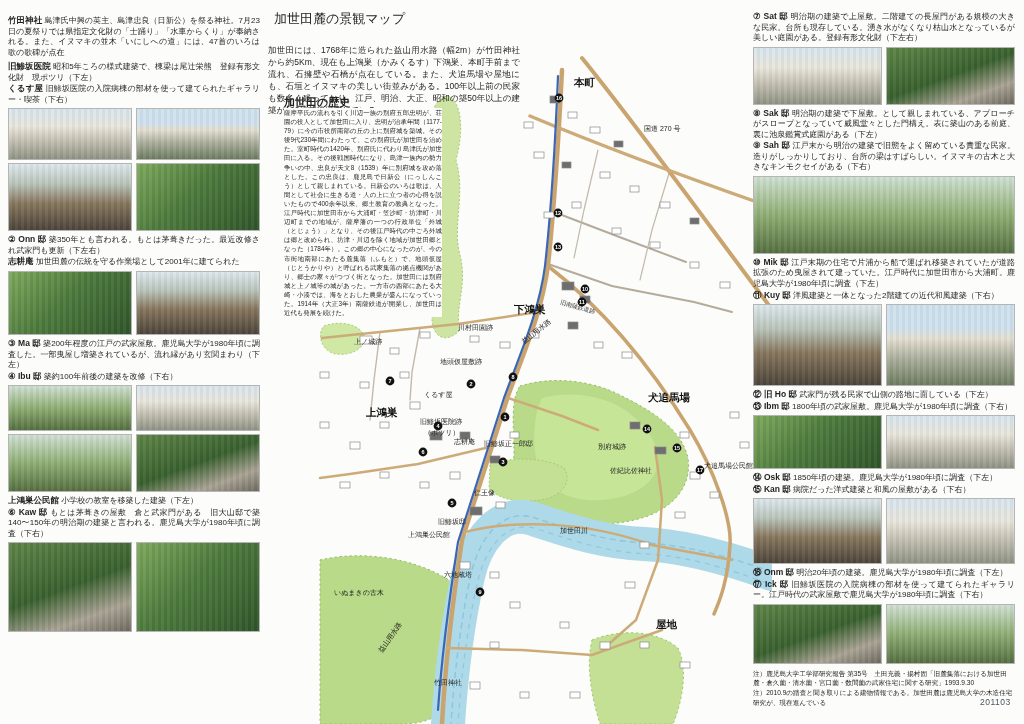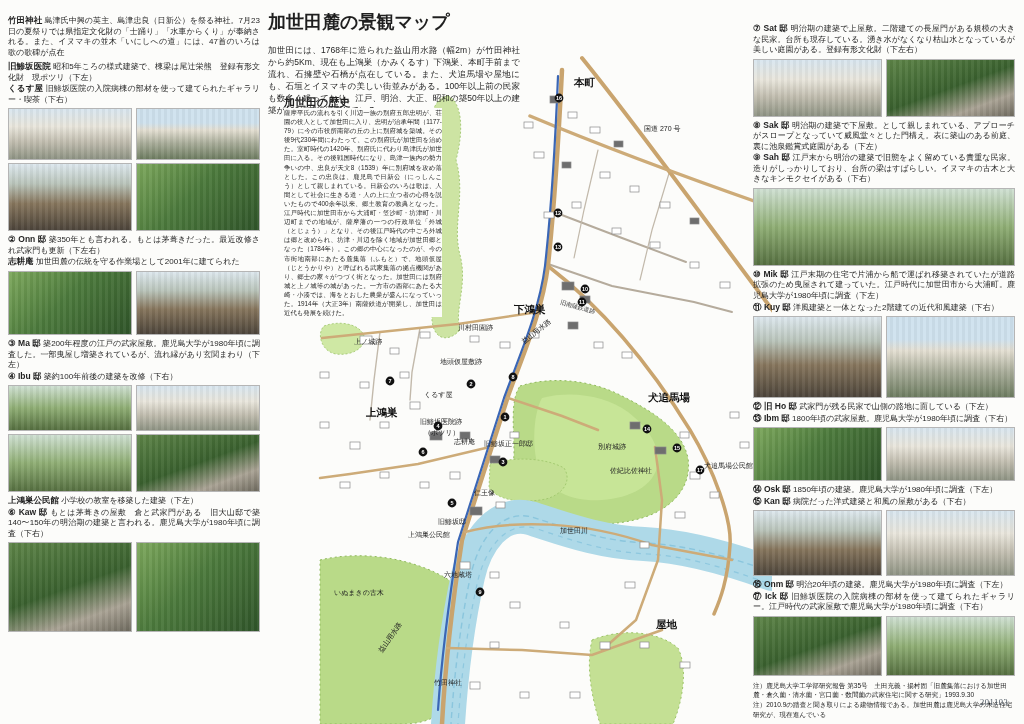--- a/index.html
+++ b/index.html
@@ -1,40 +1,40 @@
 <!DOCTYPE html>
 <html><head>
 <meta charset="utf-8">
 <style>
   html,body{margin:0;padding:0;}
   body{width:1024px;height:724px;position:relative;background:#fcfcfa;
        font-family:"Liberation Sans",sans-serif;color:#1f1f1f;overflow:hidden;}
   .col{position:absolute;top:0;}
   #left-col{left:8px;width:252px;padding-top:12px;}
-  #right-col{left:753px;width:262px;padding-top:20px;}
+  #right-col{left:753px;width:262px;padding-top:8px;}
   .entry{margin:3px 0;font-size:8px;line-height:1.32;text-align:justify;}
   .entry b{font-size:8.5px;}
   .prow{display:flex;gap:4px;margin:3px 0;}
   .photo{flex:1;border:0.5px solid #b5b5b5;position:relative;}
   .photo:after{content:"";position:absolute;inset:0;
      background:repeating-linear-gradient(90deg,rgba(255,255,255,.05) 0 3px,rgba(0,0,0,.04) 3px 6px);}
   .v1{background:linear-gradient(180deg,#cfe2ee 0%,#cfe2ee 28%,#e4dfd2 42%,#a9ad9a 68%,#6d7c60 100%);}
   .v2{background:linear-gradient(135deg,#7da85c 0%,#4c7a3c 45%,#2f5429 100%);}
   .v3{background:linear-gradient(180deg,#dde8ee 0%,#b9c4ba 30%,#86755c 60%,#4c443a 100%);}
   .v4{background:linear-gradient(180deg,#cfe0d2 0%,#8fae74 50%,#556f40 100%);}
   .v5{background:linear-gradient(180deg,#d8e6ef 0%,#e9e6dc 35%,#c2beb0 65%,#8e9383 100%);}
   .v6{background:linear-gradient(160deg,#5d8447 0%,#39602e 50%,#a9a294 78%,#6e6a5e 100%);}
   #map-svg{position:absolute;left:262px;top:0;width:510px;height:724px;}
-  #map-title{position:absolute;left:268px;top:10px;width:260px;font-size:18px;font-weight:bold;}
+  #map-title{position:absolute;left:274px;top:10px;width:260px;font-size:13px;font-weight:normal;}
   #map-intro{position:absolute;left:268px;top:44px;width:252px;font-size:8.5px;line-height:1.42;text-align:justify;}
   #history-title{position:absolute;left:284px;top:95px;font-size:11px;font-weight:bold;}
   #history-body{position:absolute;left:284px;top:108px;width:158px;font-size:6.4px;line-height:1.42;
                 text-align:justify;background:#fcfcfa;}
   .notes{font-size:6.6px;line-height:1.45;margin-top:5px;color:#222;}
-  #doc-number{position:absolute;left:980px;top:697px;font-size:8.5px;color:#4a5560;letter-spacing:.5px;font-family:Liberation Serif, serif;}
+  #doc-number{position:absolute;left:980px;top:697px;font-size:8.5px;color:#4a5560;letter-spacing:.5px;}
   .lab-big{font-size:10.5px;font-weight:bold;fill:#111;}
   .lab-sm{font-size:7px;fill:#222;}
   .lab-xs{font-size:6px;fill:#333;}
   text{font-family:"Liberation Sans",sans-serif;}
 </style>
 </head>
 <body>
 
 <svg id="map-svg" viewBox="0 0 510 724">
 

